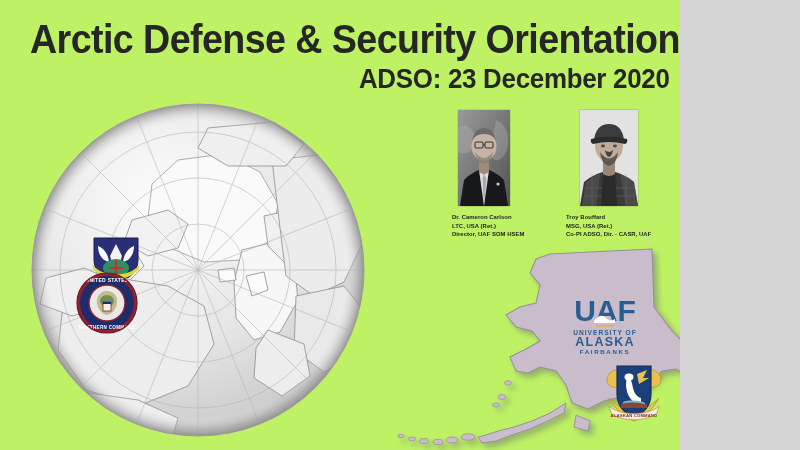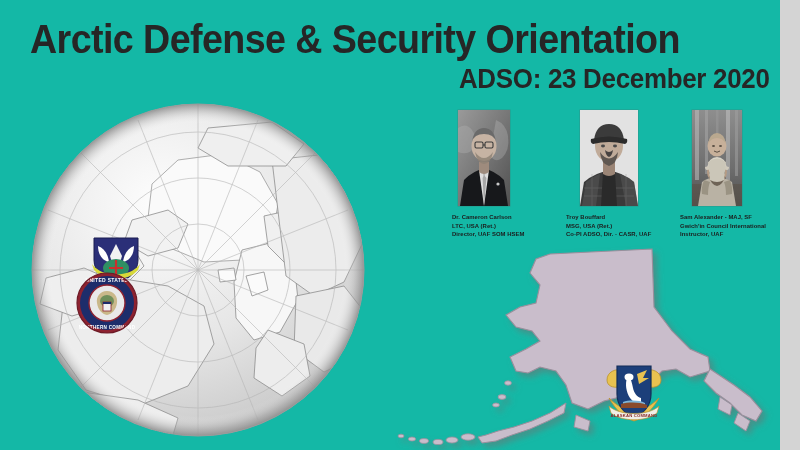--- a/index.html
+++ b/index.html
@@ -11,23 +11,23 @@
     width: 800px;
     height: 450px;
     overflow: hidden;
     background: #d4d4d4;
     font-family: "Liberation Sans", sans-serif;
     position: relative;
   }
   #slide {
     position: absolute;
     left: 0; top: 0;
-    width: 780px;
+    width: 680px;
     height: 450px;
-    background: #14b8a6;
+    background: #bef264;
     overflow: hidden;
   }
 
   
   .title {
     position: absolute;
     left: 30px;
     top: 16px;
     width: 760px;
     font-size: 40px;
@@ -285,20 +285,31 @@
           <ellipse cx="22" cy="194" rx="3.6" ry="2"></ellipse>
           <ellipse cx="11" cy="191" rx="3" ry="1.8"></ellipse>
           <ellipse cx="112" cy="152" rx="4" ry="2.4"></ellipse>
           <ellipse cx="106" cy="160" rx="3.4" ry="2"></ellipse>
           <ellipse cx="118" cy="138" rx="3.4" ry="2.2"></ellipse>
         </g>
       </g>
     </svg>
   </div>
 
+  <div id="uaf-logo" class="seal">
+    <svg width="78" height="62" viewBox="0 0 78 62">
+      <text x="39" y="26" text-anchor="middle" font-family="Liberation Sans, sans-serif" font-size="30" font-weight="bold" fill="#2a5d92">UAF</text>
+      <path d="M22 18 h34 v10 h-34 Z" fill="#2a5d92" opacity="0"></path>
+      <path d="M28 26 c4 -5 8 -7 12 -3 c3 3 6 3 9 1 l0 4 h-21 Z" fill="#ffffff"></path>
+      <path d="M30 30 h18 v1.6 h-18 Z" fill="#f0b323"></path>
+      <text x="39" y="40" text-anchor="middle" font-family="Liberation Sans, sans-serif" font-size="6.6" font-weight="bold" fill="#2a5d92" letter-spacing="1">UNIVERSITY OF</text>
+      <text x="39" y="51" text-anchor="middle" font-family="Liberation Sans, sans-serif" font-size="12.5" font-weight="bold" fill="#2a5d92" letter-spacing="1.2">ALASKA</text>
+      <text x="39" y="59" text-anchor="middle" font-family="Liberation Sans, sans-serif" font-size="6.2" font-weight="bold" fill="#2a5d92" letter-spacing="1.6">FAIRBANKS</text>
+    </svg>
+  </div>
 
   <div id="alcom-seal" class="seal">
     <svg width="62" height="68" viewBox="0 0 62 68">
       <path d="M4 22 C4 14 12 10 22 12 L31 14 L40 12 C50 10 58 14 58 22
                C58 28 52 30 46 29 L46 34 L16 34 L16 29 C10 30 4 28 4 22 Z" fill="#e8c250" stroke="#b9932f" stroke-width="0.8"></path>
       <path d="M6 40 C14 54 22 60 31 63 C40 60 48 54 56 40
                C48 48 40 52 31 54 C22 52 14 48 6 40 Z" fill="#e8c250" stroke="#b9932f" stroke-width="0.8"></path>
       <path d="M14 8 H48 V36 C48 48 40 56 31 60 C22 56 14 48 14 36 Z" fill="#1c3f7a" stroke="#122c58" stroke-width="1.2"></path>
       <path d="M24 20 C22 26 23 34 27 40 C30 44 34 46 38 46 L38 40
                C34 39 31 35 30 30 C29 25 28 21 26 18 Z" fill="#ffffff"></path>

